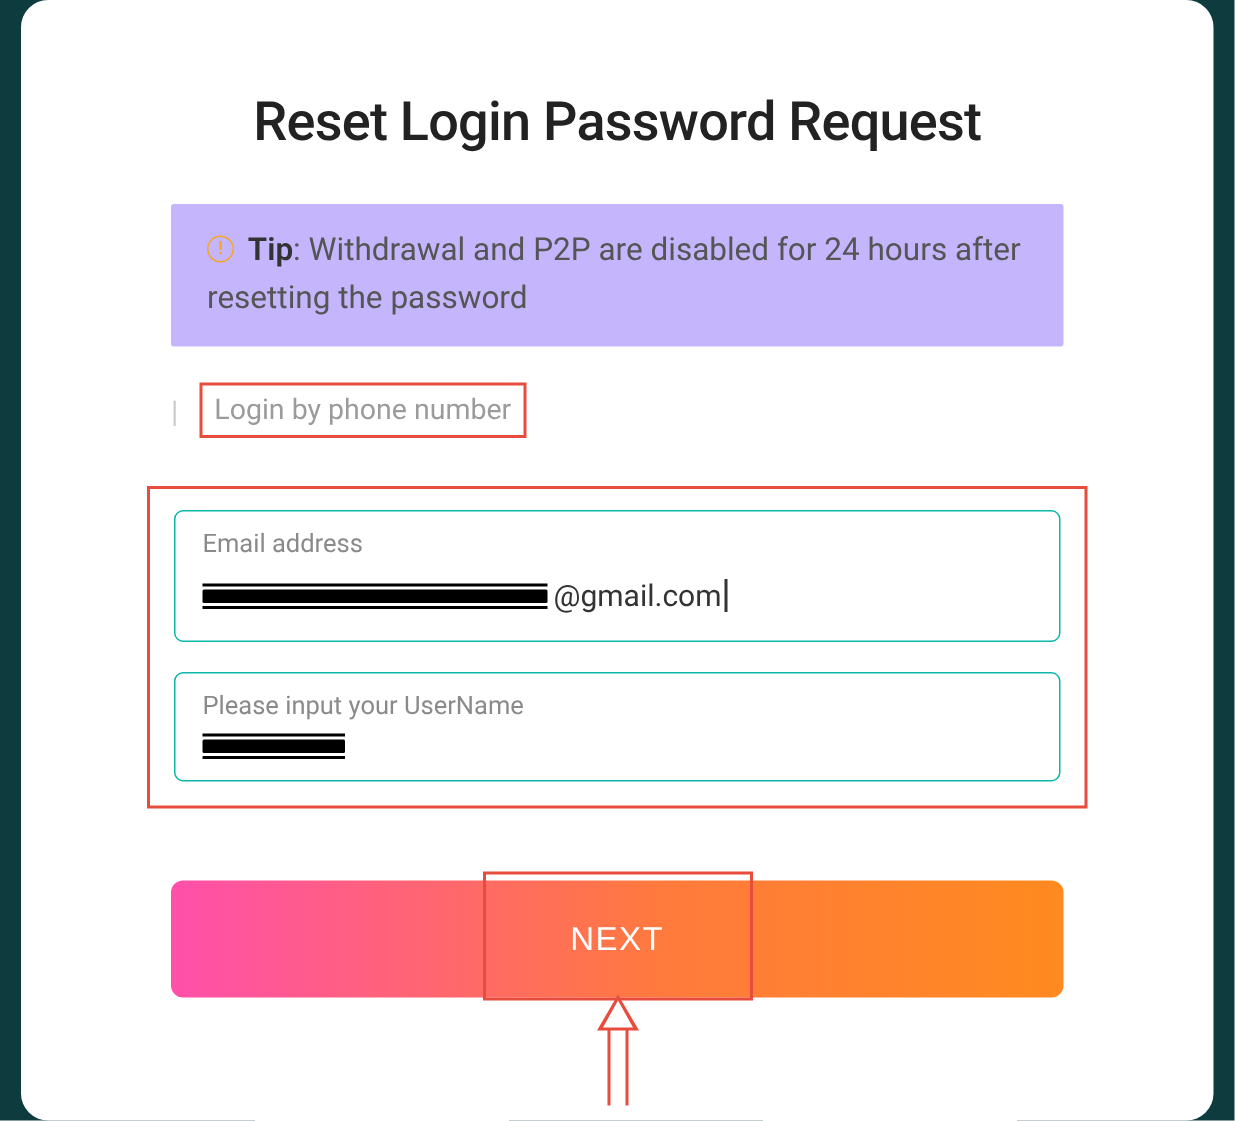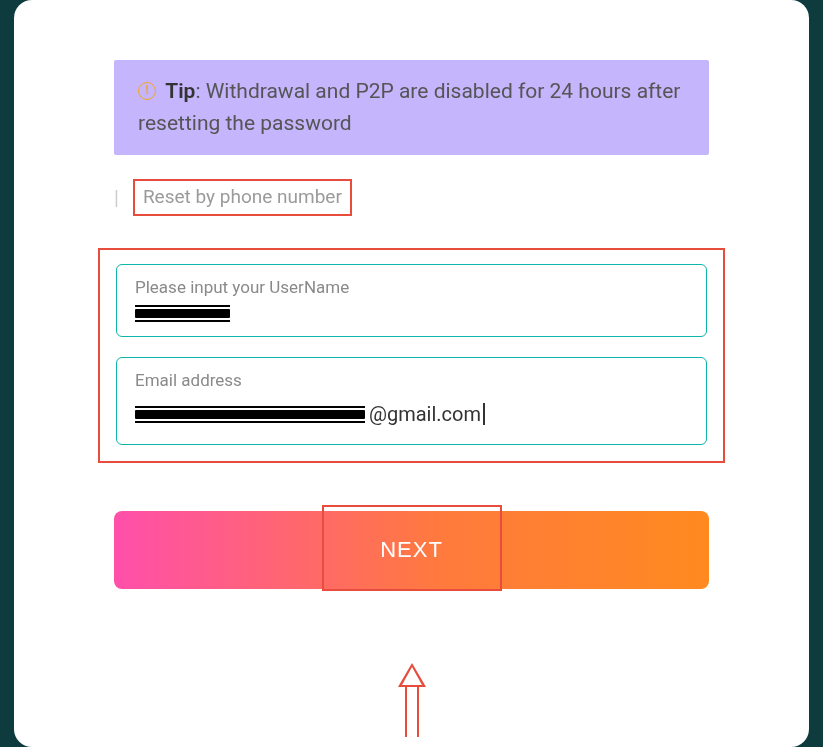--- a/index.html
+++ b/index.html
@@ -181,46 +181,47 @@
       height: 52px;
       border-left: 2px solid #e74c3c;
       border-right: 2px solid #e74c3c;
       margin-top:-2px;
     }
   </style>
 </head>
 <body>
 
 <div class="card">
+  <h1 class="title">Reset Login Password Request</h1>
 
   <div class="tip-banner">
     <span class="tip-icon"></span>
     <span class="tip-label">Tip</span><span>: Withdrawal and P2P are disabled for 24 hours after resetting the password</span>
   </div>
 
   <div class="tabs-row">
     <span class="tab-divider">|</span>
-    <span class="tab inactive">Reset by phone number</span>
+    <span class="tab inactive">Login by phone number</span>
   </div>
 
   <div class="form-area">
-    <div class="field">
-      <div class="field-label">Please input your UserName</div>
-      <div class="field-value-line">
-        <span class="redact w110"></span>
-      </div>
-    </div>
     <div class="field">
       <div class="field-label">Email address</div>
       <div class="field-value-line">
         <span class="redact w240"></span>
         <span class="email-text">@gmail.com</span>
         <span class="caret"></span>
       </div>
     </div>
+    <div class="field">
+      <div class="field-label">Please input your UserName</div>
+      <div class="field-value-line">
+        <span class="redact w110"></span>
+      </div>
+    </div>
   </div>
 
   <button class="next-btn">
     <span>NEXT</span>
     <span class="next-frame"></span>
   </button>
 
   <div class="arrow-wrap">
     <div class="arrow-head"></div>
     <div class="arrow-shaft"></div>

